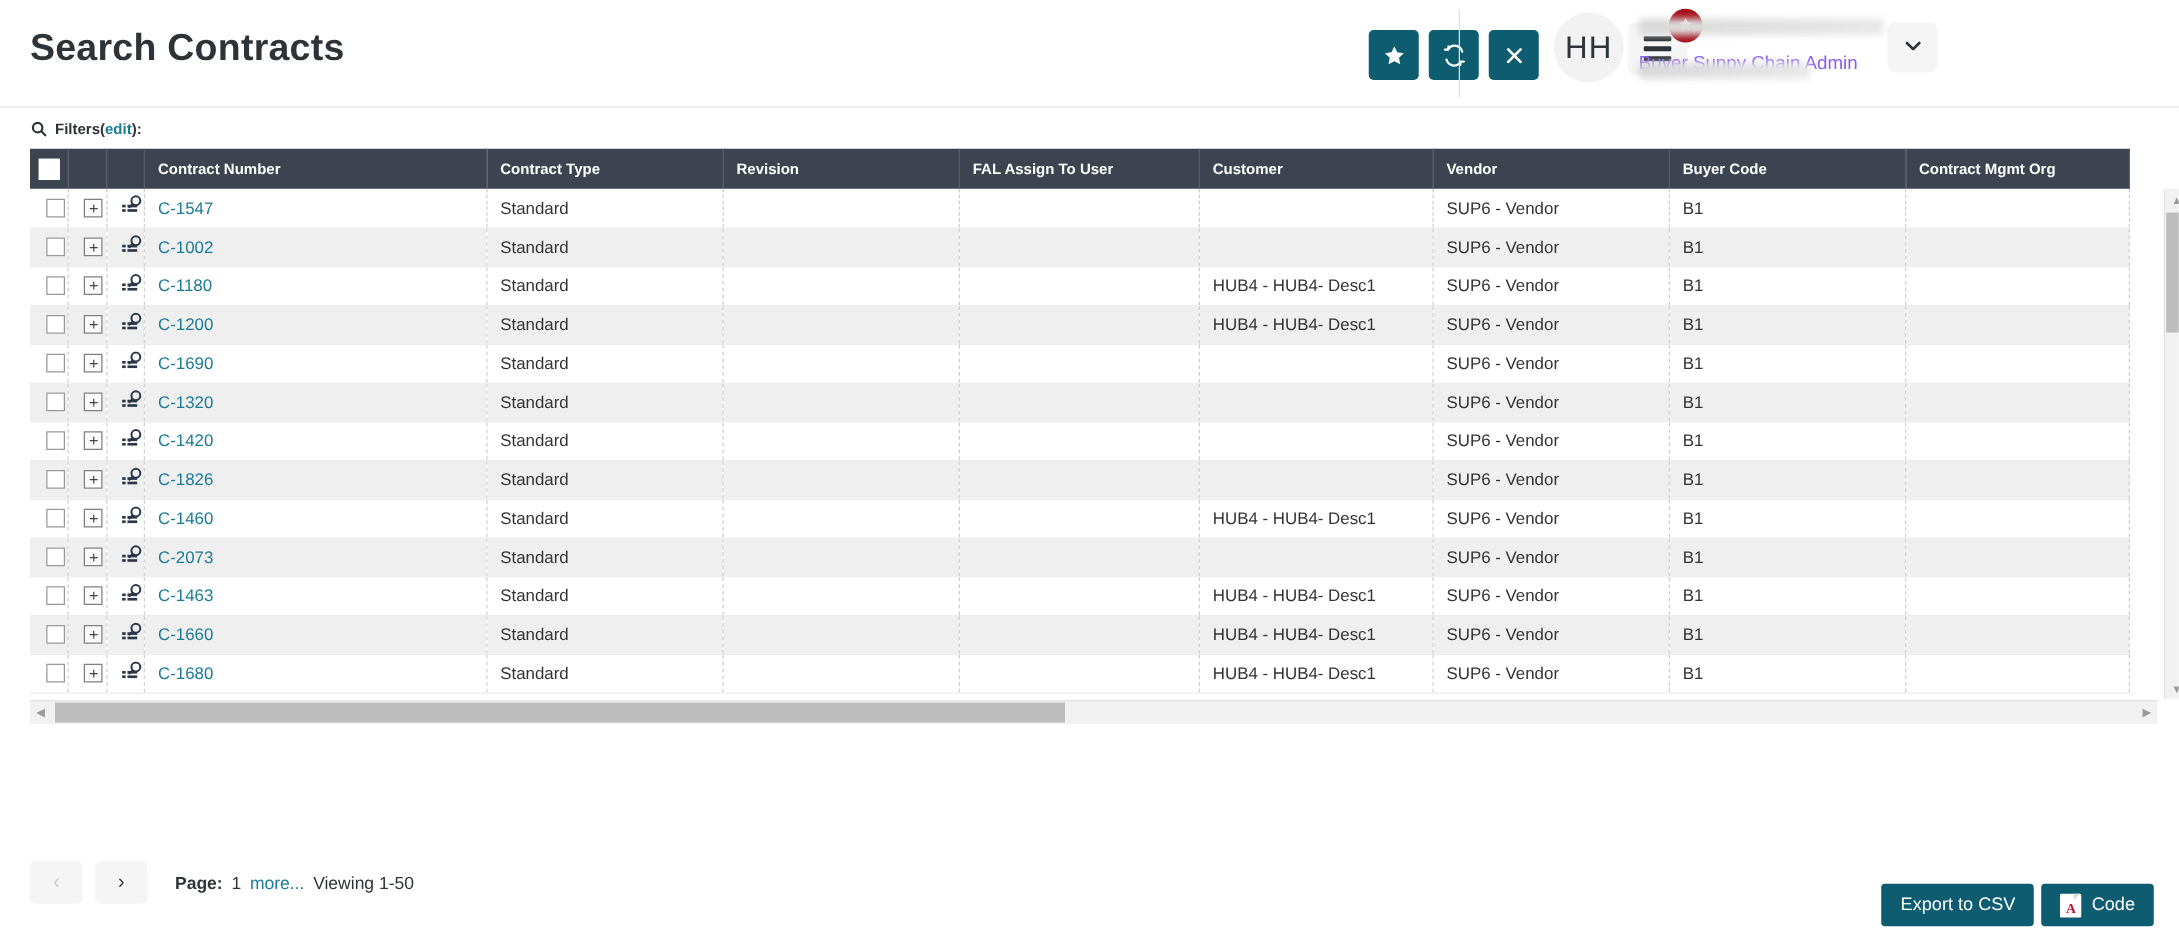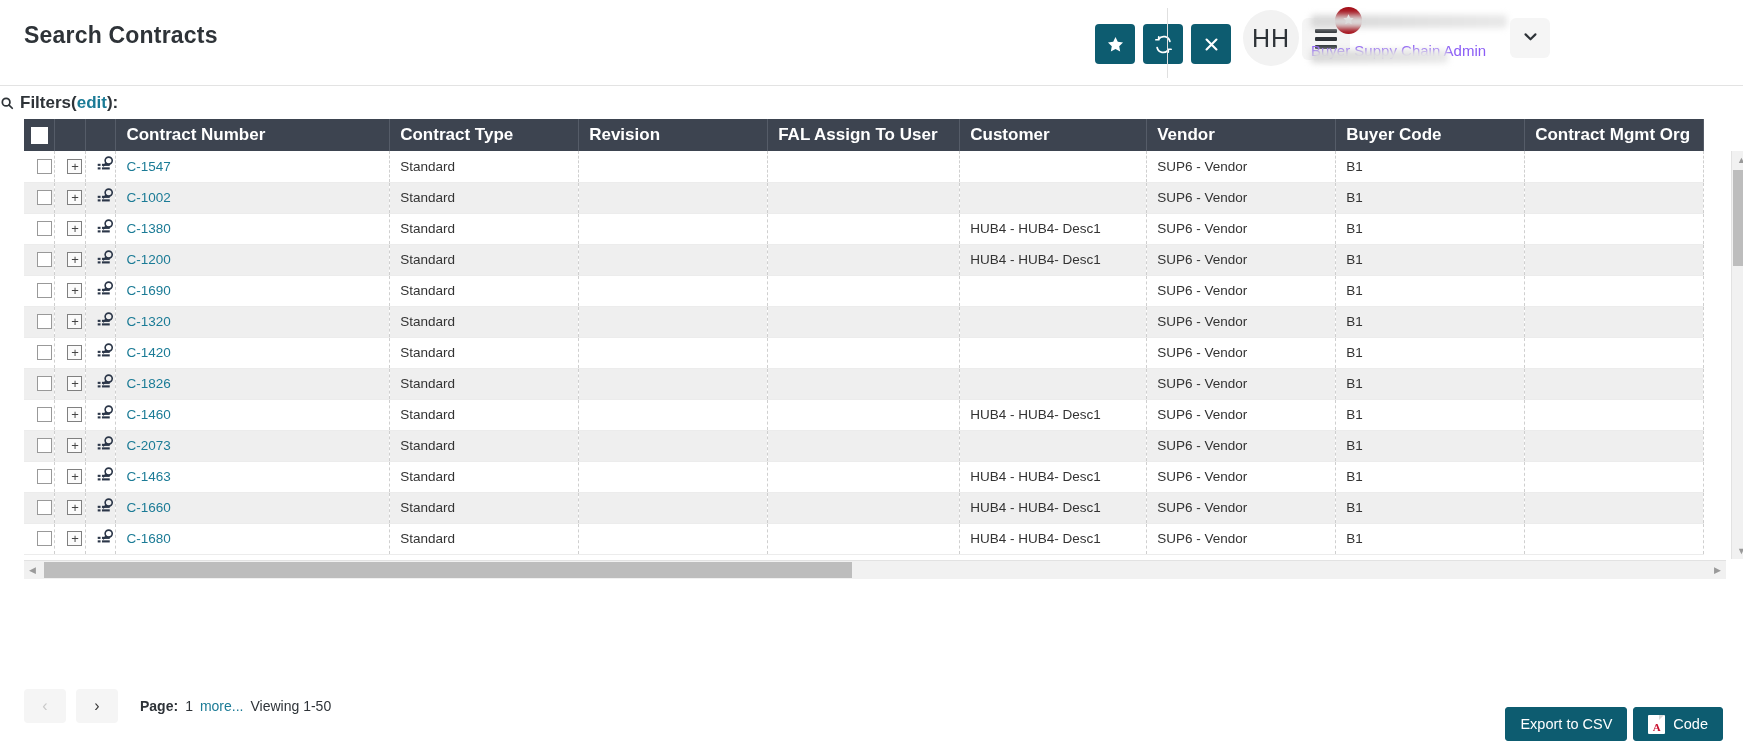--- a/index.html
+++ b/index.html
@@ -17,21 +17,21 @@
     height: 86px;
     background: #ffffff;
     border-bottom: 1px solid #e3e3e3;
     display: flex;
     align-items: center;
   }
   .page-title {
     position: absolute;
     left: 24px;
     top: 22px;
-    font-size: 23px;
+    font-size: 30px;
     font-weight: bold;
     color: #2e3338;
     letter-spacing: 0.2px;
   }
   .topbar-actions {
     position: absolute;
     left: 1095px;
     top: 24px;
     display: flex;
     gap: 8px;
@@ -154,21 +154,22 @@
     justify-content: center;
     cursor: pointer;
     color: #2e3338;
   }
 
   
   .filterbar {
     height: 33px;
     display: flex;
     align-items: center;
-    font-size: 17px;
+    padding-left: 24px;
+    font-size: 12px;
     color: #2e3338;
     background: #ffffff;
   }
   .filter-ico { margin-right: 6px; color: #2e3338; display: flex; align-items: center; }
   .filter-label { font-weight: bold; }
   .filter-edit { color: #1b7b96; font-weight: bold; cursor: pointer; }
   .filter-paren { font-weight: bold; }
   .filter-values { margin-left: 14px; color: #2e3338; }
 
   
@@ -184,21 +185,21 @@
     font-size: 13.5px;
   }
   table.grid thead th {
     background: #3d4450;
     color: #ffffff;
     font-weight: bold;
     text-align: left;
     height: 32px;
     padding: 0 0 0 10px;
     border-right: 1px solid #555c68;
-    font-size: 17px;
+    font-size: 12px;
     white-space: nowrap;
   }
   table.grid thead th.narrow { padding-left: 0; text-align: center; }
   table.grid tbody td {
     height: 31px;
     padding: 0 0 0 10px;
     border-right: 1px dashed #cfcfcf;
     border-bottom: 1px solid #ececec;
     color: #333333;
     vertical-align: middle;
@@ -523,21 +524,21 @@
           <td class="c-check"><span class="chk"></span></td>
           <td class="c-exp"><span class="expand">+</span></td>
           <td class="c-ico"><span class="row-ico"><svg width="17" height="17" viewBox="0 0 24 24" fill="#2b3648">
                 <rect x="1" y="11" width="4" height="3"></rect>
                 <rect x="7" y="11" width="11" height="3"></rect>
                 <rect x="1" y="16" width="4" height="3"></rect>
                 <rect x="7" y="16" width="11" height="3"></rect>
                 <circle cx="16.5" cy="6.5" r="5" fill="none" stroke="#2b3648" stroke-width="2.3"></circle>
                 <path d="M12.6 10.4L9.2 13.8" stroke="#2b3648" stroke-width="2.3" stroke-linecap="round"></path>
               </svg></span></td>
-          <td><a class="cnum">C-1380</a></td>
+          <td><a class="cnum">C-1180</a></td>
           <td>Standard</td>
           <td></td>
           <td></td>
           <td>HUB4 - HUB4- Desc1</td>
           <td>SUP6 - Vendor</td>
           <td>B1</td>
           <td></td>
         </tr>
         <tr>
           <td class="c-check"><span class="chk"></span></td>

